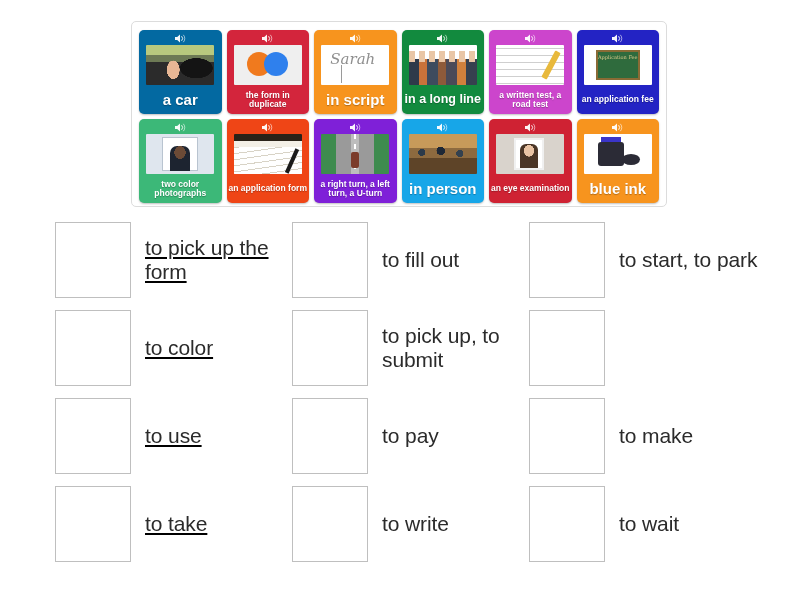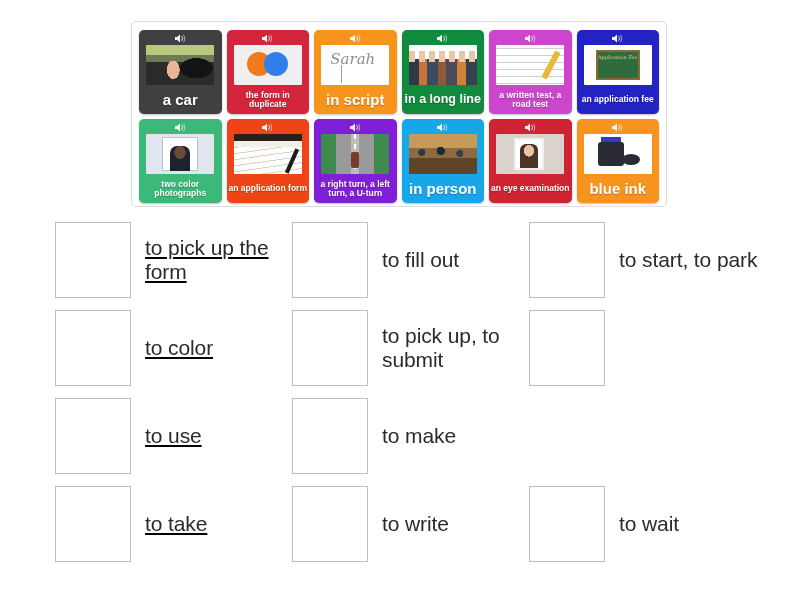--- a/index.html
+++ b/index.html
@@ -247,21 +247,21 @@
     content: ""; position: absolute; right: 12px; top: 20px;
     width: 18px; height: 11px; background: #2b2b36; border-radius: 50%;
   }
 </style>
 </head>
 <body>
 
 <div id="card-tray">
 
   <div class="card-row">
-    <div class="card" style="background: #404040;">
+    <div class="card" style="background: #0369a1;">
       <div class="speaker-wrap">
         <svg width="13" height="11" viewBox="0 0 13 11">
             <path d="M1 4h2.2L6 1.4v8.2L3.2 7H1z" fill="#ffffff" opacity="0.95"></path>
             <path d="M7.6 3.2a3.4 3.4 0 0 1 0 4.6" stroke="#ffffff" stroke-width="1" fill="none" opacity="0.9"></path>
             <path d="M9.3 1.8a5.4 5.4 0 0 1 0 7.4" stroke="#ffffff" stroke-width="1" fill="none" opacity="0.6"></path>
           </svg>
       </div>
       <div class="card-thumb t-driving"></div>
       <div class="card-label lbl-big">a car</div>
     </div>
@@ -433,20 +433,24 @@
     </div>
   </div>
 
   <div class="ans-row">
     <div class="ans-cell c1">
       <div class="drop-box"></div>
       <div class="ans-text">to use</div>
     </div>
     <div class="ans-cell">
       <div class="drop-box"></div>
+      <div class="ans-text">to pay</div>
+    </div>
+    <div class="ans-cell">
+      <div class="drop-box"></div>
       <div class="ans-text">to make</div>
     </div>
   </div>
 
   <div class="ans-row">
     <div class="ans-cell c1">
       <div class="drop-box"></div>
       <div class="ans-text">to take</div>
     </div>
     <div class="ans-cell">

